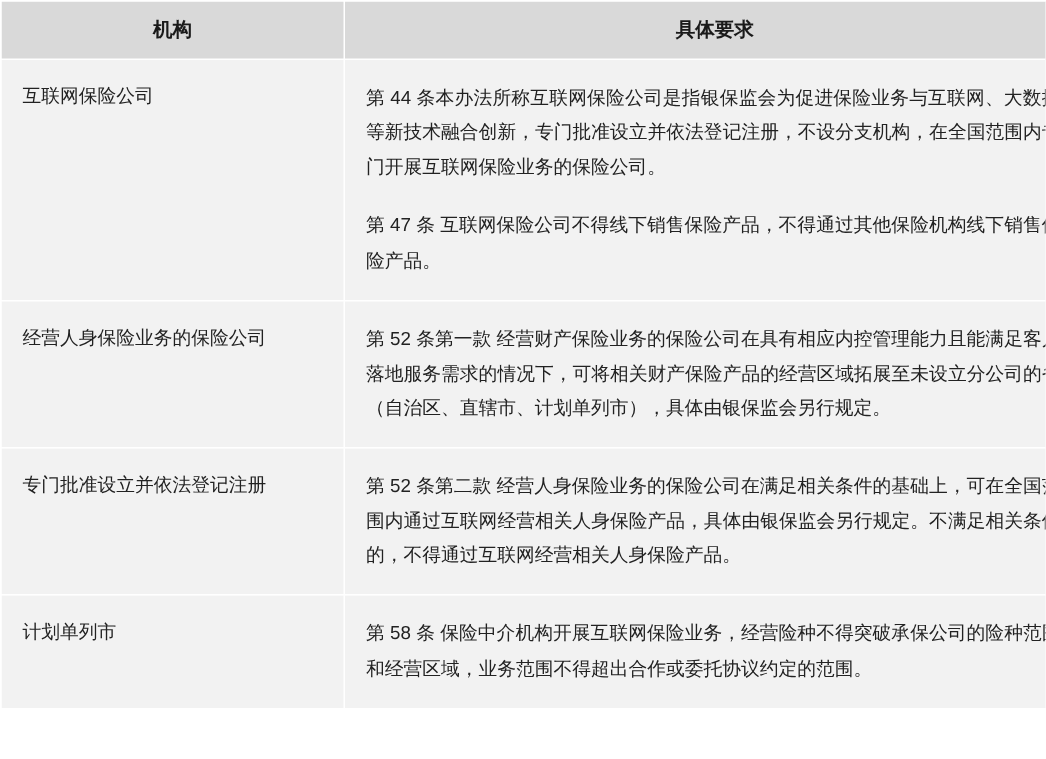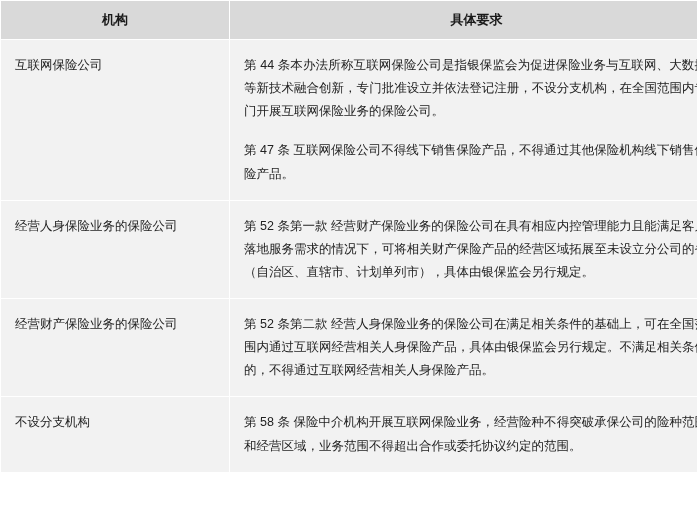--- a/index.html
+++ b/index.html
@@ -36,20 +36,21 @@
     border: 1px solid #ffffff;
     vertical-align: top;
     font-size: 12.5px;
     line-height: 1.85;
     color: #222222;
   }
   td.org-cell {
     background: #f2f2f2;
     padding: 14px 12px 14px 14px;
     text-align: left;
+    font-family: Liberation Mono, monospace;
   }
   td.req-cell {
     background: #f2f2f2;
     padding: 14px 16px 14px 14px;
     text-align: justify;
   }
   .para {
     margin: 0;
   }
   .para + .para {
@@ -77,27 +78,27 @@
     </tr>
 
     <tr>
       <td class="org-cell">经营人身保险业务的保险公司</td>
       <td class="req-cell">
         <p class="para">第 52 条第一款  经营财产保险业务的保险公司在具有相应内控管理能力且能满足客户落地服务需求的情况下，可将相关财产保险产品的经营区域拓展至未设立分公司的省（自治区、直辖市、计划单列市），具体由银保监会另行规定。</p>
       </td>
     </tr>
 
     <tr>
-      <td class="org-cell">经营财产保险业务的保险公司</td>
+      <td class="org-cell">专门批准设立并依法登记注册</td>
       <td class="req-cell">
         <p class="para">第 52 条第二款  经营人身保险业务的保险公司在满足相关条件的基础上，可在全国范围内通过互联网经营相关人身保险产品，具体由银保监会另行规定。不满足相关条件的，不得通过互联网经营相关人身保险产品。</p>
       </td>
     </tr>
 
     <tr>
-      <td class="org-cell">不设分支机构</td>
+      <td class="org-cell">计划单列市</td>
       <td class="req-cell">
         <p class="para">第 58 条  保险中介机构开展互联网保险业务，经营险种不得突破承保公司的险种范围和经营区域，业务范围不得超出合作或委托协议约定的范围。</p>
       </td>
     </tr>
 
   </tbody>
 </table>
 
 </body></html>

